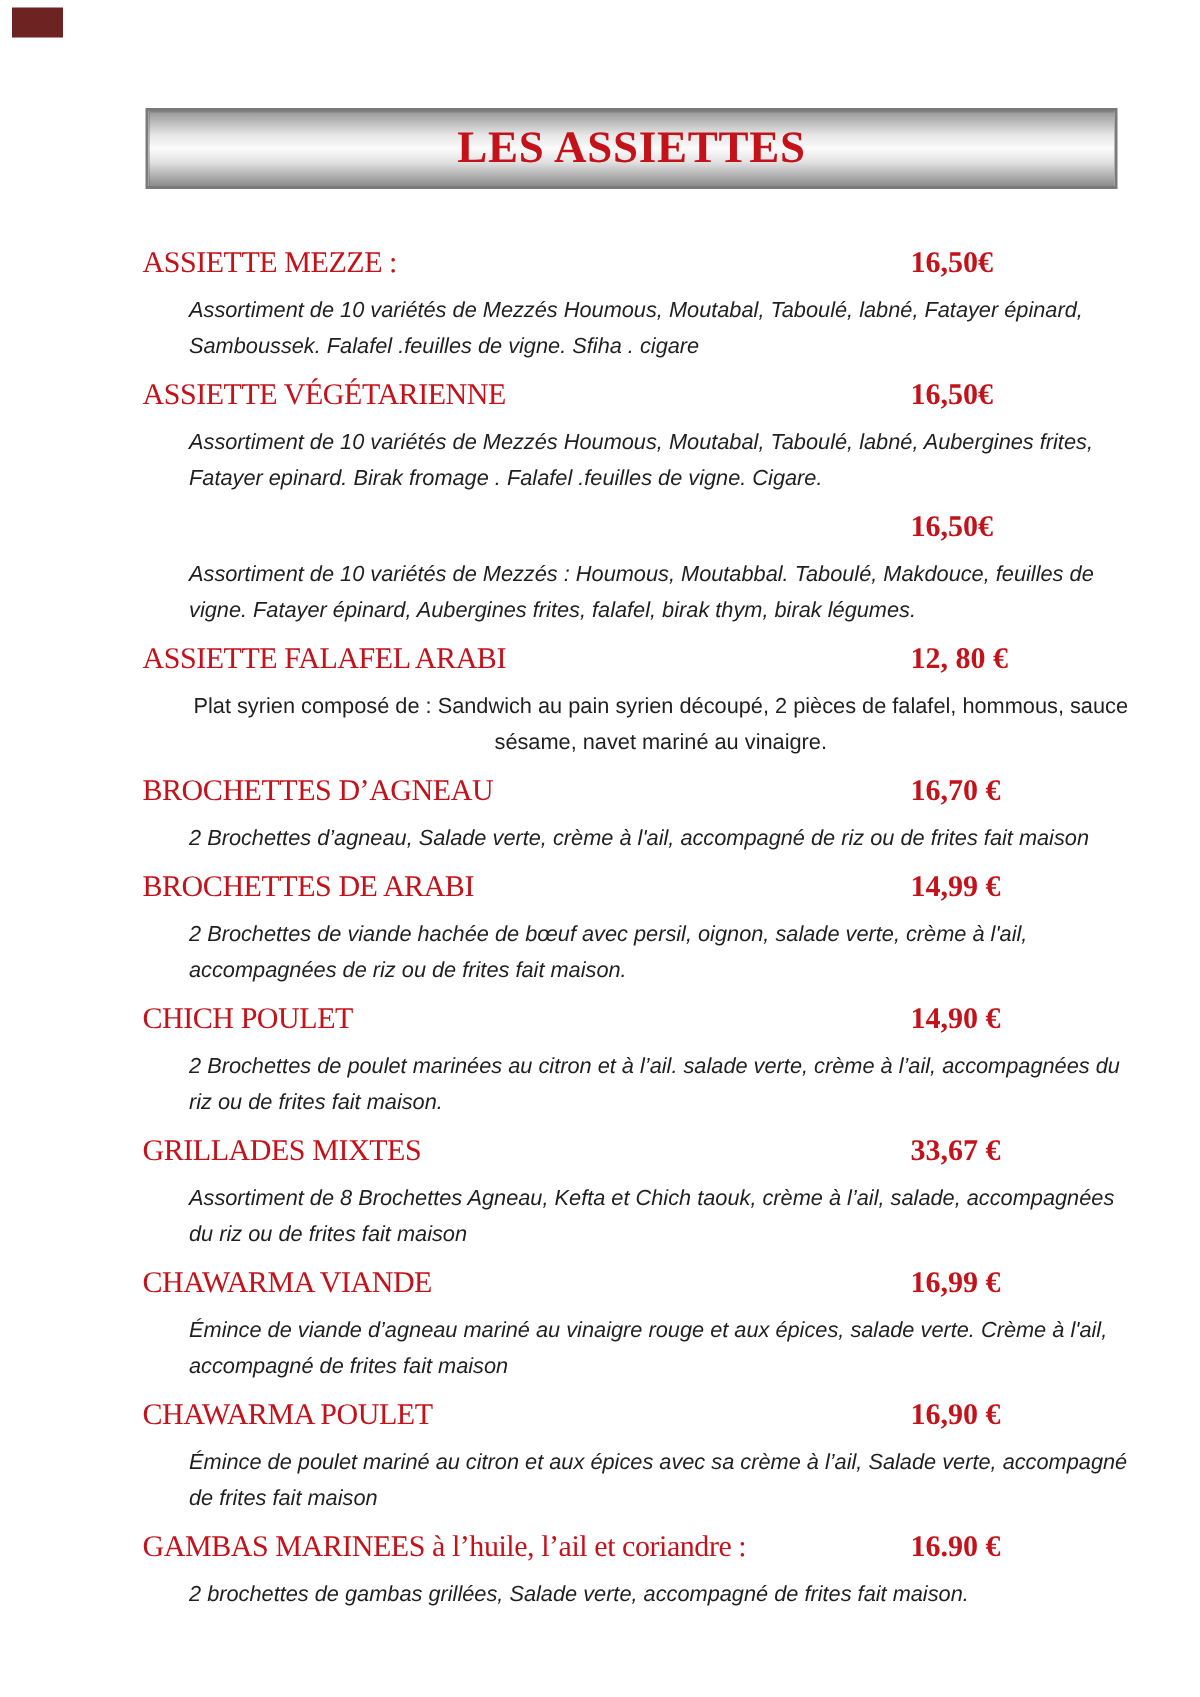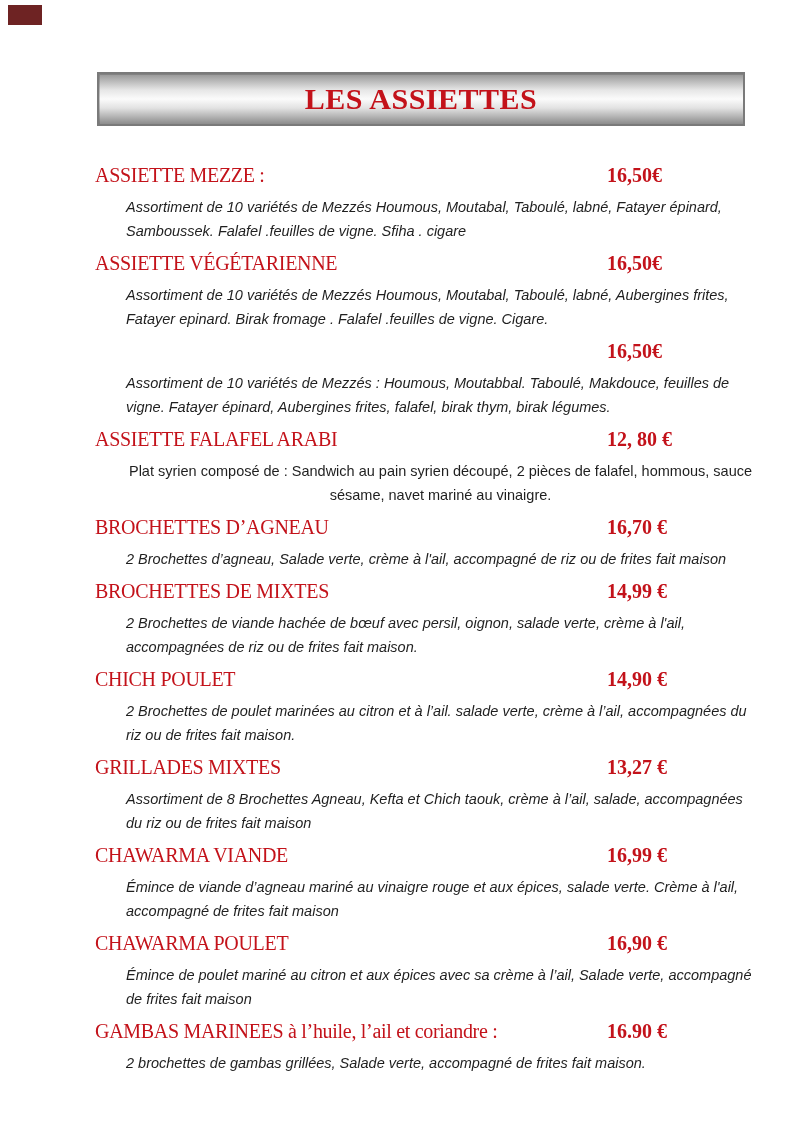--- a/index.html
+++ b/index.html
@@ -128,38 +128,38 @@
     <div class="menu-item">
       <div class="item-row">
         <span class="item-name">BROCHETTES D’AGNEAU</span>
         <span class="item-price">16,70 €</span>
       </div>
       <div class="item-desc">2 Brochettes d’agneau,  Salade verte, crème à l'ail, accompagné de riz ou de frites fait maison</div>
     </div>
 
     <div class="menu-item">
       <div class="item-row">
-        <span class="item-name">BROCHETTES DE MIXTES</span>
+        <span class="item-name">BROCHETTES DE ARABI</span>
         <span class="item-price">14,99 €</span>
       </div>
       <div class="item-desc">2 Brochettes de viande hachée de bœuf avec persil, oignon, salade verte, crème à l'ail, accompagnées de riz ou de frites fait maison.</div>
     </div>
 
     <div class="menu-item">
       <div class="item-row">
         <span class="item-name">CHICH POULET</span>
         <span class="item-price">14,90 €</span>
       </div>
       <div class="item-desc">2 Brochettes de poulet marinées au citron et à l’ail. salade verte, crème à l’ail, accompagnées du riz ou de frites fait maison.</div>
     </div>
 
     <div class="menu-item">
       <div class="item-row">
         <span class="item-name">GRILLADES MIXTES</span>
-        <span class="item-price">13,27 €</span>
+        <span class="item-price">33,67 €</span>
       </div>
       <div class="item-desc">Assortiment de 8 Brochettes Agneau, Kefta et Chich taouk, crème à l’ail, salade, accompagnées du riz ou de frites fait maison</div>
     </div>
 
     <div class="menu-item">
       <div class="item-row">
         <span class="item-name">CHAWARMA VIANDE</span>
         <span class="item-price">16,99 €</span>
       </div>
       <div class="item-desc">Émince de viande d’agneau mariné au vinaigre rouge et aux épices, salade verte. Crème à l'ail, accompagné de frites fait maison</div>

